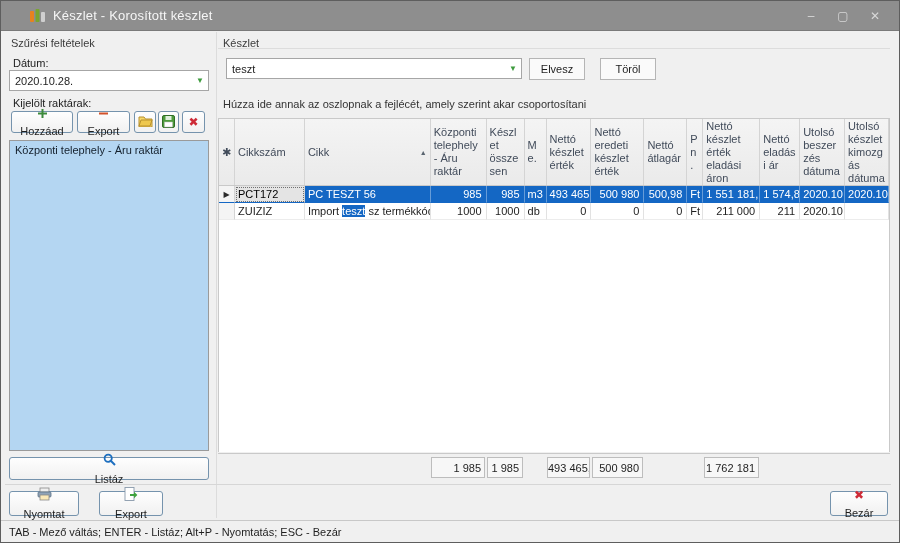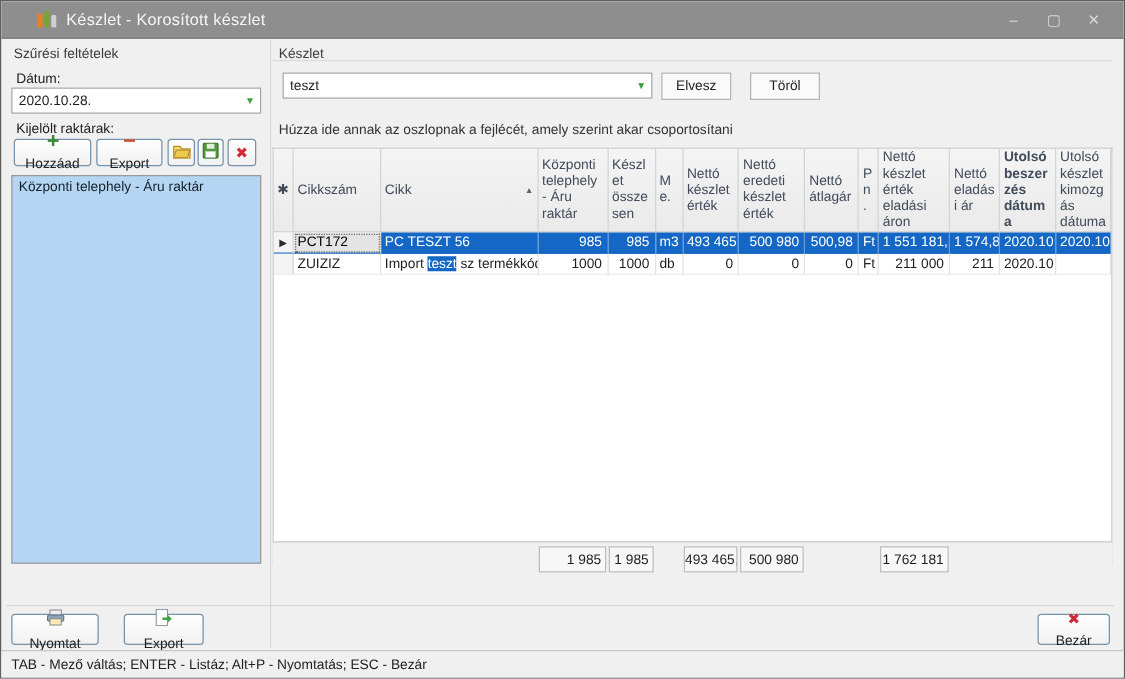--- a/index.html
+++ b/index.html
@@ -35,21 +35,21 @@
   .grow{display:flex;height:17px;}
   .gcell{line-height:16px;padding:0 3px;border-right:1px solid #E2E2E2;border-bottom:1px solid #ECECEC;box-sizing:border-box;white-space:nowrap;overflow:hidden;}
   .gcell.right{text-align:right;padding-right:4px;}
   .gcell.center{text-align:center;}
   .gcell.indicator{background:#F4F4F4;border-right:1px solid #D4D4D4;color:#2B2B2B;font-size:8px;text-align:center;line-height:17px;}
   .grow.selected .gcell{background:var(--color-selection,#1467C4);color:#FFF;border-right:1px solid rgba(255,255,255,.35);border-bottom:1px solid var(--color-selection,#1467C4);}
   .grow.selected .gcell.indicator{background:#F4F4F4;color:#2B2B2B;border-right:1px solid #D4D4D4;}
   .grow.selected .gcell.focused{background:#E4E4E4;color:#000;outline:1px dotted #707070;outline-offset:-2px;border-right:1px solid #D4D4D4;}
   .match{background:var(--color-selection,#1467C4);color:#FFF;}
   
-  .summary{position:absolute;left:217px;top:432px;width:672px;height:30px;background:#F0F0F0;border-top:1px solid #C9C9C9;display:flex;box-sizing:border-box;}
+  .summary{position:absolute;left:217px;top:452px;width:672px;height:30px;background:#F0F0F0;border-top:1px solid #C9C9C9;display:flex;box-sizing:border-box;}
   .scell{box-sizing:border-box;padding:3px 1px 0 1px;}
   .sbox{height:21px;line-height:20px;background:#F7F7F7;border:1px solid #BDBDBD;box-sizing:border-box;text-align:right;padding-right:3px;white-space:nowrap;overflow:hidden;color:#1E1E1E;}
   
   .statusbar{position:absolute;left:0;top:519px;width:100%;height:23px;background:#F0F0F0;border-top:1px solid #C8C8C8;display:flex;align-items:center;box-sizing:border-box;color:#1F1F1F;}
   .statusbar span{margin-left:8px;}
   .xglyph{color:#CE2B37;font-weight:bold;font-size:12px;}
 </style>
 </head>
 <body>
 
@@ -123,20 +123,29 @@
   </div>
 
   <div class="btn icon-btn" style="left:181px;top:110px;width:23px;height:22px;">
     <span class="xglyph">✖</span>
   </div>
 
   <div class="listbox">
     <div class="list-item">Központi telephely - Áru raktár</div>
   </div>
 
+  <div class="btn" style="left:8px;top:456px;width:200px;height:23px;">
+    <span>
+      <svg width="13" height="13" viewBox="0 0 13 13">
+        <circle cx="5.2" cy="5.2" r="3.6" fill="none" stroke="#1D6FBF" stroke-width="1.8"></circle>
+        <line x1="8" y1="8" x2="12" y2="12" stroke="#1D6FBF" stroke-width="2"></line>
+      </svg>
+    </span>
+    <span>Listáz</span>
+  </div>
 
   <div class="btn" style="left:8px;top:490px;width:70px;height:25px;">
     <span>
       <svg width="15" height="14" viewBox="0 0 15 14">
         <rect x="3" y="1" width="9" height="4" fill="#EFEFEF" stroke="#888" stroke-width="0.8"></rect>
         <rect x="1" y="5" width="13" height="5" rx="1" fill="#8FA3B8" stroke="#5C7185" stroke-width="0.8"></rect>
         <rect x="3" y="8" width="9" height="5" fill="#FBE9B8" stroke="#888" stroke-width="0.8"></rect>
       </svg>
     </span>
     <span>Nyomtat</span>
@@ -200,21 +209,21 @@
         </div>
         <div class="hcell" style="width: 16px;">
           <span class="hlabel">Pn.</span>
         </div>
         <div class="hcell" style="width: 57px;">
           <span class="hlabel">Nettó készlet érték eladási áron</span>
         </div>
         <div class="hcell" style="width: 40px;">
           <span class="hlabel">Nettó eladási ár</span>
         </div>
-        <div class="hcell" style="width: 45px; font-weight: bold;">
+        <div class="hcell" style="width: 45px;">
           <span class="hlabel">Utolsó beszerzés dátuma</span>
         </div>
         <div class="hcell" style="width: 44px;">
           <span class="hlabel">Utolsó készlet kimozgás dátuma</span>
         </div>
       </div>
     <div>
         <div class="grow selected">
           <div class="gcell center indicator" style="width: 16px;">▶</div>
           <div class="gcell left focused" style="width: 70px;">PCT172</div>

